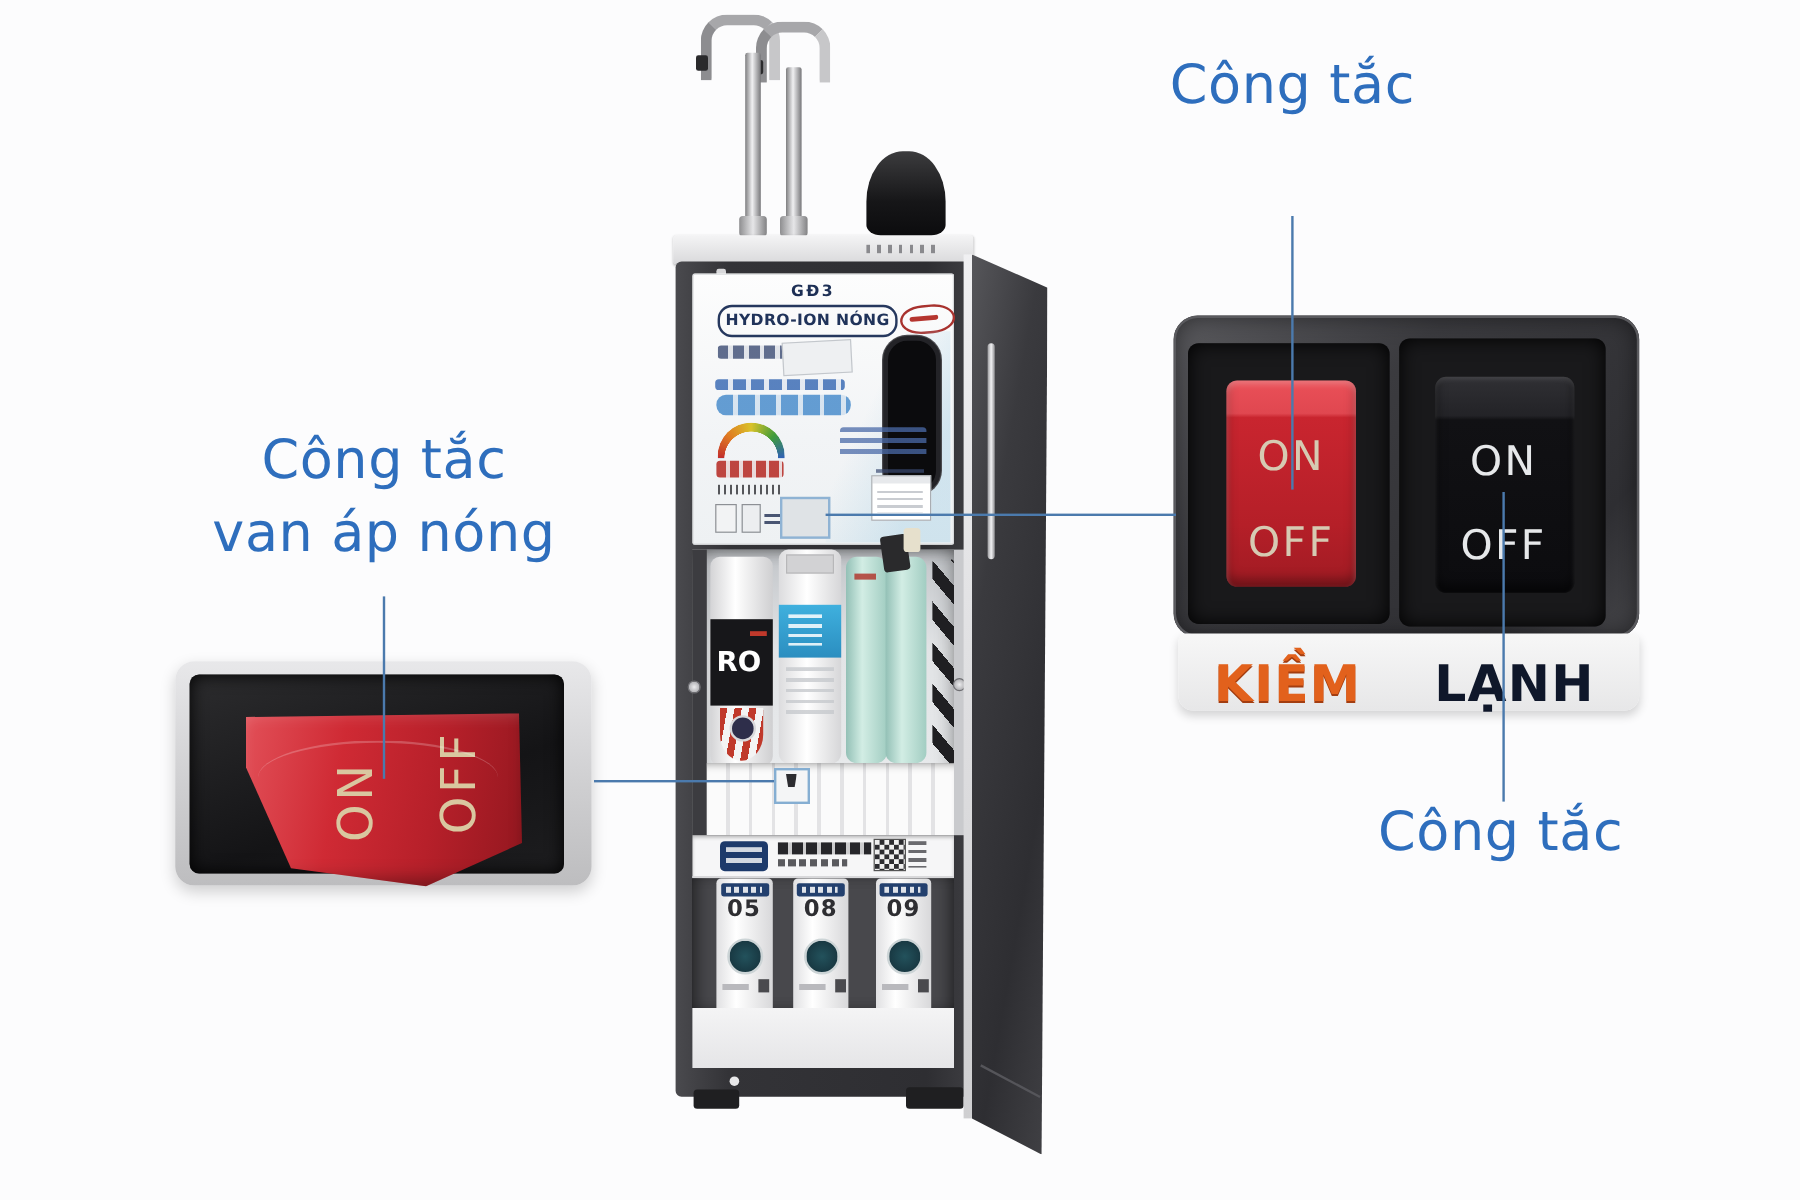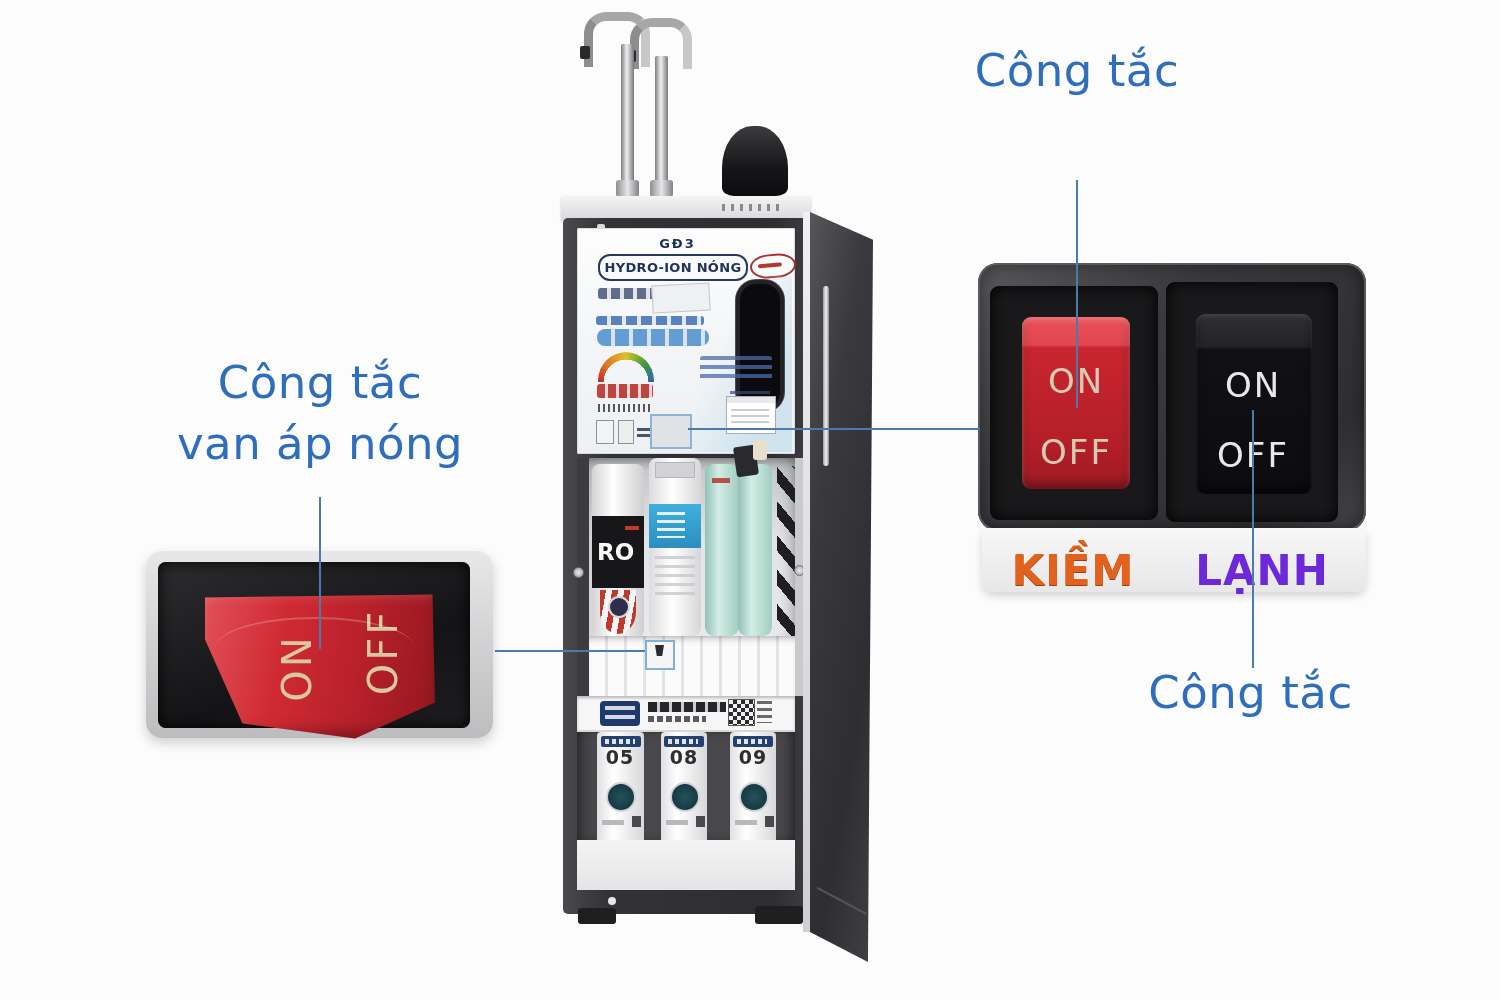--- a/index.html
+++ b/index.html
@@ -53,21 +53,21 @@
   .psw-cold-rocker{left:1196px;top:314px;width:116px;height:180px;
     background:linear-gradient(180deg,#303034 0%,#232327 18%,#111114 20%,#0c0c0f 100%);
     box-shadow:inset 0 2px 4px rgba(255,255,255,.12),inset 0 -6px 10px rgba(0,0,0,.6);}
   .psw-txt{position:absolute;transform:translate(-50%,-50%);font-size:34px;letter-spacing:2px;}
   .psw-txt.red{color:#d6cab2;}
   .psw-txt.blk{color:#e6e8ea;}
   .panel-strip{left:982px;top:528px;width:384px;height:64px;z-index:13;border-radius:6px 6px 12px 12px;
     background:linear-gradient(180deg,#f7f7f7,#e7e7e8);box-shadow:0 4px 8px rgba(0,0,0,.16);}
   .cap{position:absolute;z-index:14;transform:translate(-50%,-50%);font-size:42px;font-weight:800;letter-spacing:1px;}
   .cap-hot{left:1073px;top:570px;color:#e2611c;text-shadow:0 1px 0 #a33d10;}
-  .cap-cold{left:1262px;top:570px;color:#6d28d9;}
+  .cap-cold{left:1262px;top:570px;color:#0f172a;}
 
   
   .faucet-hook{position:absolute;border:9px solid #a7a7aa;border-bottom:none;
     border-radius:22px 22px 0 0;background:transparent;
     border-left-color:#8d8d90;border-right-color:#c7c7c9;}
   .fh1{left:584px;top:12px;width:48px;height:46px;}
   .fh2{left:630px;top:18px;width:44px;height:42px;}
   .faucet-tip{position:absolute;background:#2a2a2c;border-radius:2px;}
   .ft1{left:580px;top:46px;width:10px;height:13px;}
   .ft2{left:626px;top:50px;width:10px;height:12px;}

